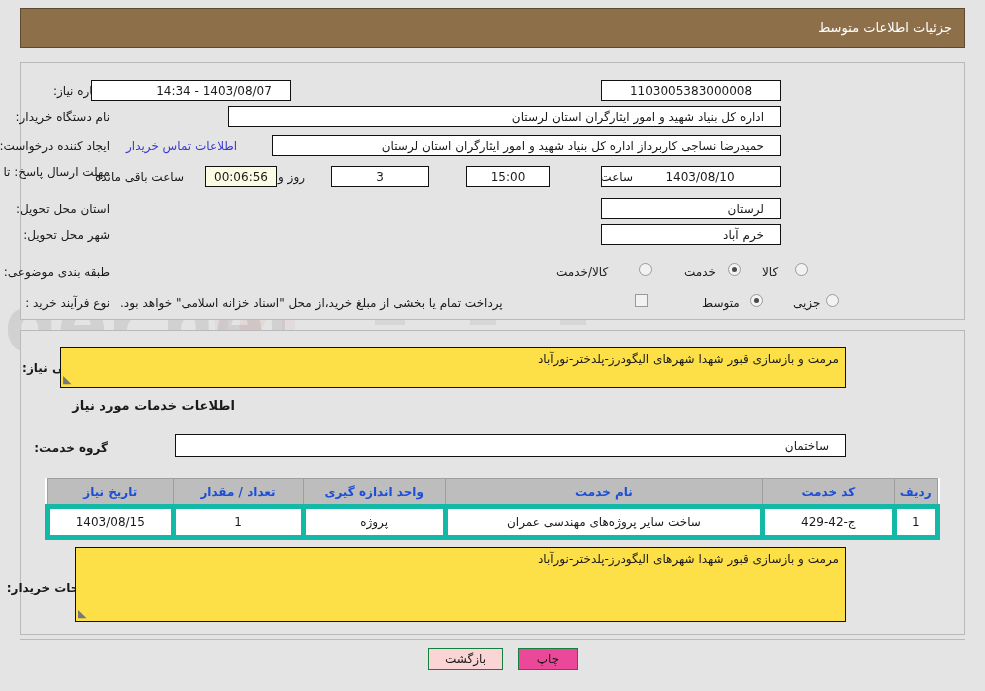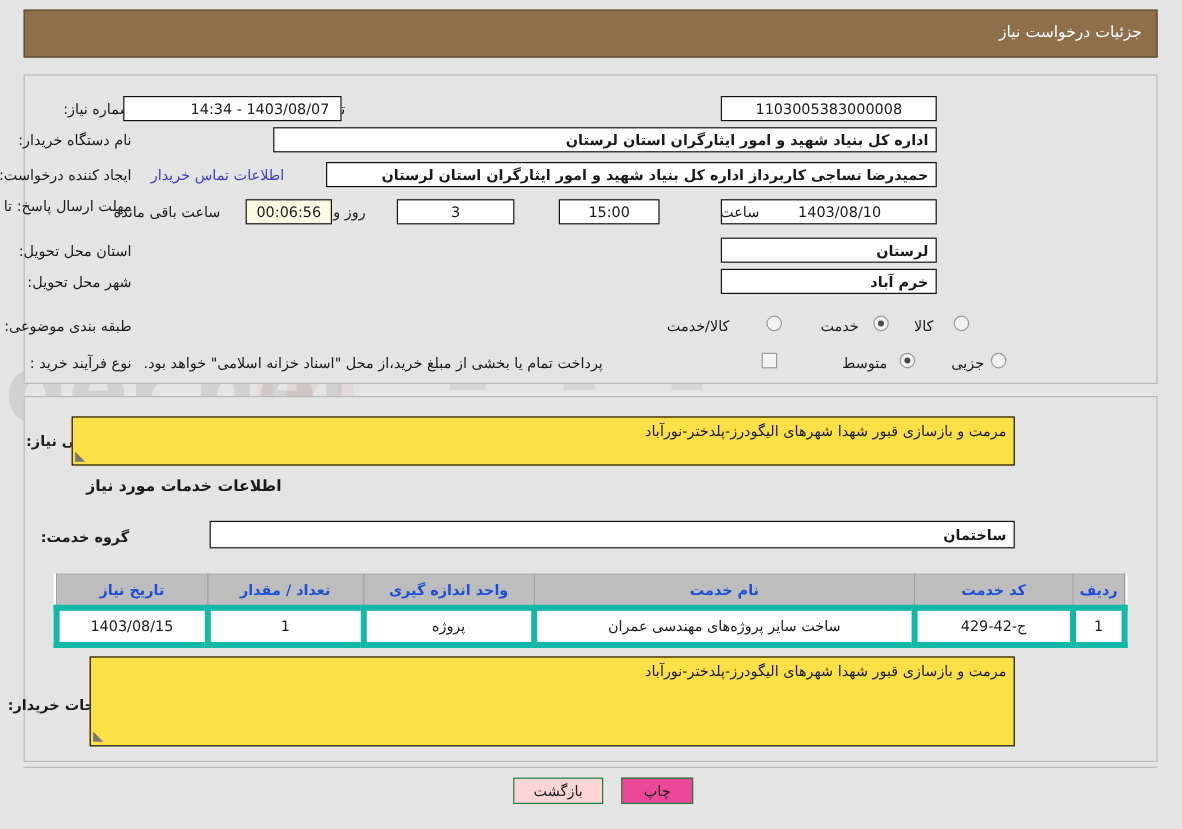--- a/index.html
+++ b/index.html
@@ -73,21 +73,21 @@
     box-sizing: border-box;
     font-size: 12px;
     color: #1a1a1a;
     line-height: 1;
     display: flex;
     align-items: center;
     z-index: 3;
     overflow: hidden;
   }
   .tbox.center { justify-content: center; }
-  .tbox.rightpad { justify-content: flex-start; padding-right: 6px; font-weight: bold; }
+  .tbox.rightpad { justify-content: flex-start; padding-right: 16px; }
   .tbox.yellow { background: #fbfbe4; }
 
   
   .tarea {
     position: absolute;
     background: #fde047;
     border: 1px solid #111111;
     box-sizing: border-box;
     font-size: 12px;
     color: #1a1a1a;
@@ -208,30 +208,30 @@
       <rect x="330" y="90" width="120" height="26" fill="#777"></rect>
       <rect x="375" y="90" width="30" height="85" fill="#777"></rect>
       <rect x="470" y="95" width="26" height="80" fill="#777"></rect>
       <circle cx="515" cy="120" r="24" fill="none" stroke="#777" stroke-width="14"></circle>
       <rect x="560" y="95" width="26" height="80" fill="#777"></rect>
       <circle cx="608" cy="122" r="22" fill="none" stroke="#777" stroke-width="13"></circle>
     </g>
   </svg>
 
   <div class="hdr-wrap">
-    <span class="hdr-title">جزئیات درخواست نیاز</span>
+    <span class="hdr-title">جزئیات اطلاعات متوسط</span>
   </div>
 
   <div class="panel" id="panel-main"></div>
 
   <span class="lbl" style="right:875px; top:84px;">شماره نیاز:</span>
   <div class="tbox center" style="left:601px; top:80px; width:180px; height:21px;">1103005383000008</div>
 
   <span class="lbl" style="right:697px; top:84px;">تاریخ و ساعت اعلان عمومی:</span>
-  <div class="tbox center" style="left:103px; top:80px; width:182px; height:21px;padding-left:46px;">1403/08/07 - 14:34</div>
+  <div class="tbox center" style="left:91px; top:80px; width:200px; height:21px;padding-left:46px;">1403/08/07 - 14:34</div>
 
   <span class="lbl" style="right:875px; top:110px;">نام دستگاه خریدار:</span>
   <div class="tbox rightpad" style="left:228px; top:106px; width:553px; height:21px;">اداره کل بنیاد شهید و امور ایثارگران استان لرستان</div>
 
   <span class="lbl" style="right:875px; top:139px;">ایجاد کننده درخواست:</span>
   <div class="tbox rightpad" style="left:272px; top:135px; width:509px; height:21px;">حمیدرضا نساجی کاربرداز اداره کل بنیاد شهید و امور ایثارگران استان لرستان</div>
   <span class="lbl link" style="left:126px; top:139px;">اطلاعات تماس خریدار</span>
 
   <span class="lbl" style="right:875px; top:165px;">مهلت ارسال پاسخ: تا تاریخ:</span>
   <div class="tbox center" style="left:601px; top:166px; width:180px; height:21px;padding-left:18px;">1403/08/10</div>

